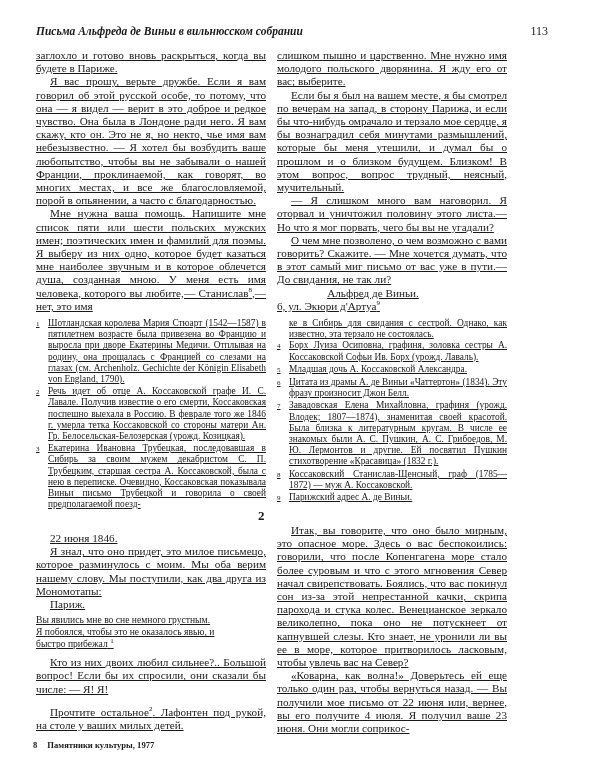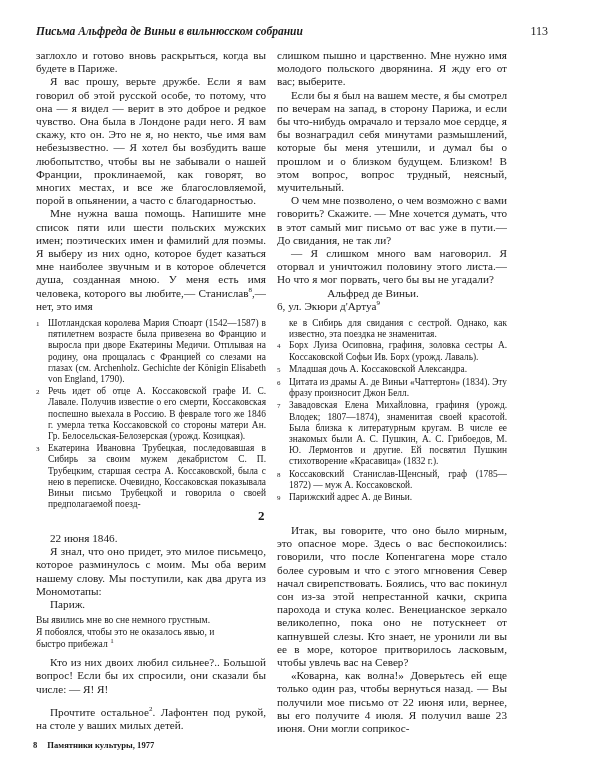--- a/index.html
+++ b/index.html
@@ -9,21 +9,21 @@
     color: #1a1a1a;
   }
   .page { position: absolute; left: 0; top: 0; width: 600px; height: 777px; }
   .running-head {
     position: absolute; left: 36px; top: 24px; width: 512px;
     display: flex; justify-content: space-between; align-items: baseline;
   }
   .running-title { font-style: italic; font-weight: bold; font-size: 11.5px; }
   .page-number { font-size: 12px; }
 
-  .col { position: absolute; width: 230px; text-align: justify; }
+  .col { position: absolute; width: 230px; text-align: justify; text-decoration: underline; }
   .col-left { left: 36px; }
   .col-right { left: 277px; }
 
   .body-text { font-size: 11.2px; line-height: 13.2px; }
   .body-text p { margin: 0; }
   .indent { text-indent: 14px; }
   .right-align { }
   .sig1 { text-align: center; padding-right: 38px; }
   .sig2 { text-align: left; padding-right: 22px; }
 
@@ -58,43 +58,43 @@
 
   <div class="col col-left body-text" style="top:49px;">
     <p>заглохло и готово вновь раскрыться, когда вы будете в Париже.</p>
     <p class="indent">Я вас прошу, верьте дружбе. Если я вам говорил об этой русской особе, то потому, что она — я видел — верит в это доброе и редкое чувство. Она была в Лондоне ради него. Я вам скажу, кто он. Это не я, но некто, чье имя вам небезызвестно. — Я хотел бы возбудить ваше любопытство, чтобы вы не забывали о нашей Франции, проклинаемой, как говорят, во многих местах, и все же благословляемой, порой в опьянении, а часто с благодарностью.</p>
     <p class="indent"><span>Мне нужна ваша помощь. Напишите мне список пяти или шести польских мужских имен; поэтических имен и фамилий для поэмы. Я выберу из них одно, которое будет казаться мне наиболее звучным и в которое облечется душа, созданная мною. У меня есть имя человека, которого вы любите,— Станислав</span><span class="sup">8</span><span>,— нет,    это    имя</span></p>
   </div>
 
   <div class="col col-right body-text" style="top:49px;">
     <p>слишком пышно и царственно. Мне нужно имя молодого польского дворянина. Я жду его от вас; выберите.</p>
     <p class="indent">Если бы я был на вашем месте, я бы смотрел по вечерам на запад, в сторону Парижа, и если бы что-нибудь омрачало и терзало мое сердце, я бы вознаградил себя минутами размышлений, которые бы меня утешили, и думал бы о прошлом и о близком будущем. Близком! В этом вопрос, вопрос трудный, неясный, мучительный.</p>
+    <p class="indent">— Я слишком много вам наговорил. Я оторвал и уничтожил половину этого листа.— Но что я мог порвать, чего бы вы не угадали?</p>
     <p class="indent">О чем мне позволено, о чем возможно с вами говорить? Скажите. — Мне хочется думать, что в этот самый миг письмо от вас уже в пути.— До свидания, не так ли?</p>
-    <p class="indent">— Я слишком много вам наговорил. Я оторвал и уничтожил половину этого листа.— Но что я мог порвать, чего бы вы не угадали?</p>
     <p class="sig1">Альфред де Виньи.</p>
     <p class="sig2"><span>6, ул. Экюри д'Артуа</span><span class="sup">9</span></p>
   </div>
 
   <div class="col col-left notes" style="top:318px;">
     <div class="note">
         <span class="note-num">1</span>
         <span class="note-text">Шотландская королева Мария Стюарт (1542—1587) в пятилетнем возрасте была привезена во Францию и выросла при дворе Екатерины Медичи. Отплывая на родину, она прощалась с Францией со слезами на глазах (см. Archenholz. Gechichte der Königin Elisabeth von England, 1790).</span>
       </div>
     <div class="note">
         <span class="note-num">2</span>
         <span class="note-text">Речь идет об отце А. Коссаковской графе И. С. Лавале. Получив известие о его смерти, Коссаковская поспешно выехала в Россию. В феврале того же 1846 г. умерла тетка Коссаковской со стороны матери Ан. Гр. Белосельская-Белозерская (урожд. Козицкая).</span>
       </div>
     <div class="note">
         <span class="note-num">3</span>
         <span class="note-text">Екатерина Ивановна Трубецкая, последовавшая в Сибирь за своим мужем декабристом С. П. Трубецким, старшая сестра А. Коссаковской, была с нею в переписке. Очевидно, Коссаковская показывала Виньи письмо Трубецкой и говорила о своей предполагаемой поезд-</span>
       </div>
   </div>
 
   <div class="col col-right notes" style="top:318px;">
-    <div class="note-cont">ке в Сибирь для свидания с сестрой. Однако, как известно, эта поездка не знаменитая.</div>
+    <div class="note-cont">ке в Сибирь для свидания с сестрой. Однако, как известно, эта терзало не состоялась.</div>
     <div class="note">
         <span class="note-num">4</span>
         <span class="note-text">Борх Луиза Осиповна, графиня, золовка сестры А. Коссаковской Софьи Ив. Борх (урожд. Лаваль).</span>
       </div>
     <div class="note">
         <span class="note-num">5</span>
         <span class="note-text">Младшая дочь А. Коссаковской Александра.</span>
       </div>
     <div class="note">
         <span class="note-num">6</span>

